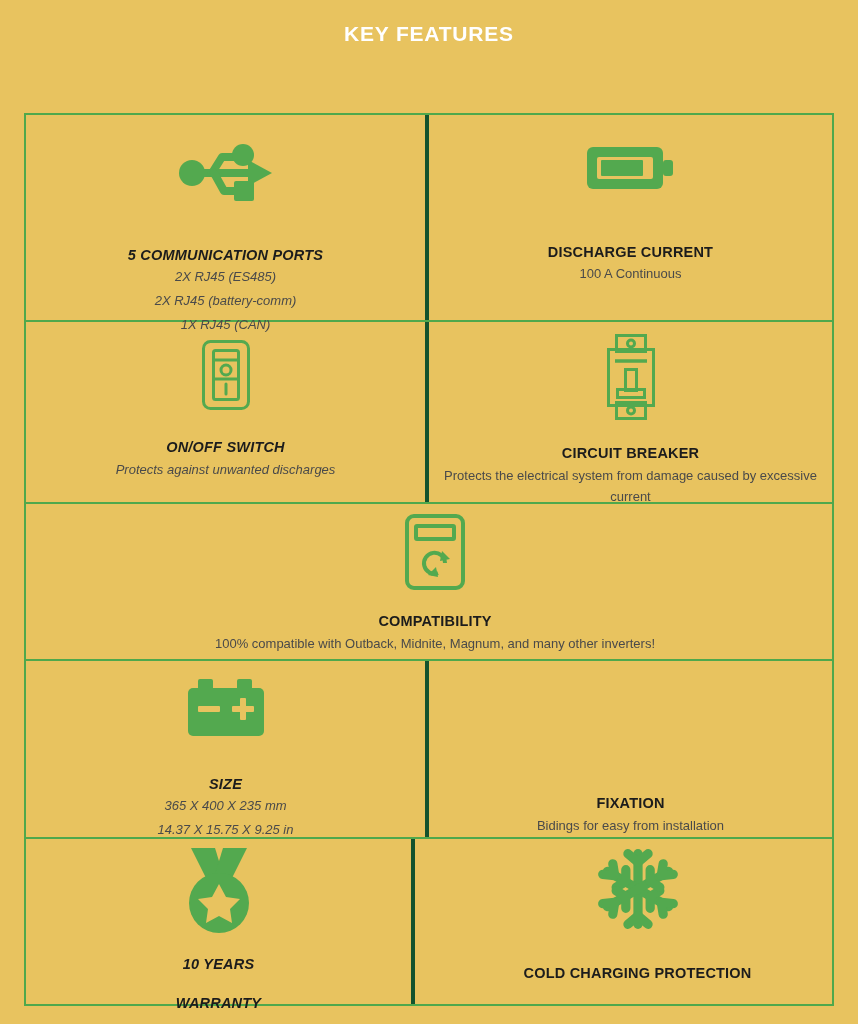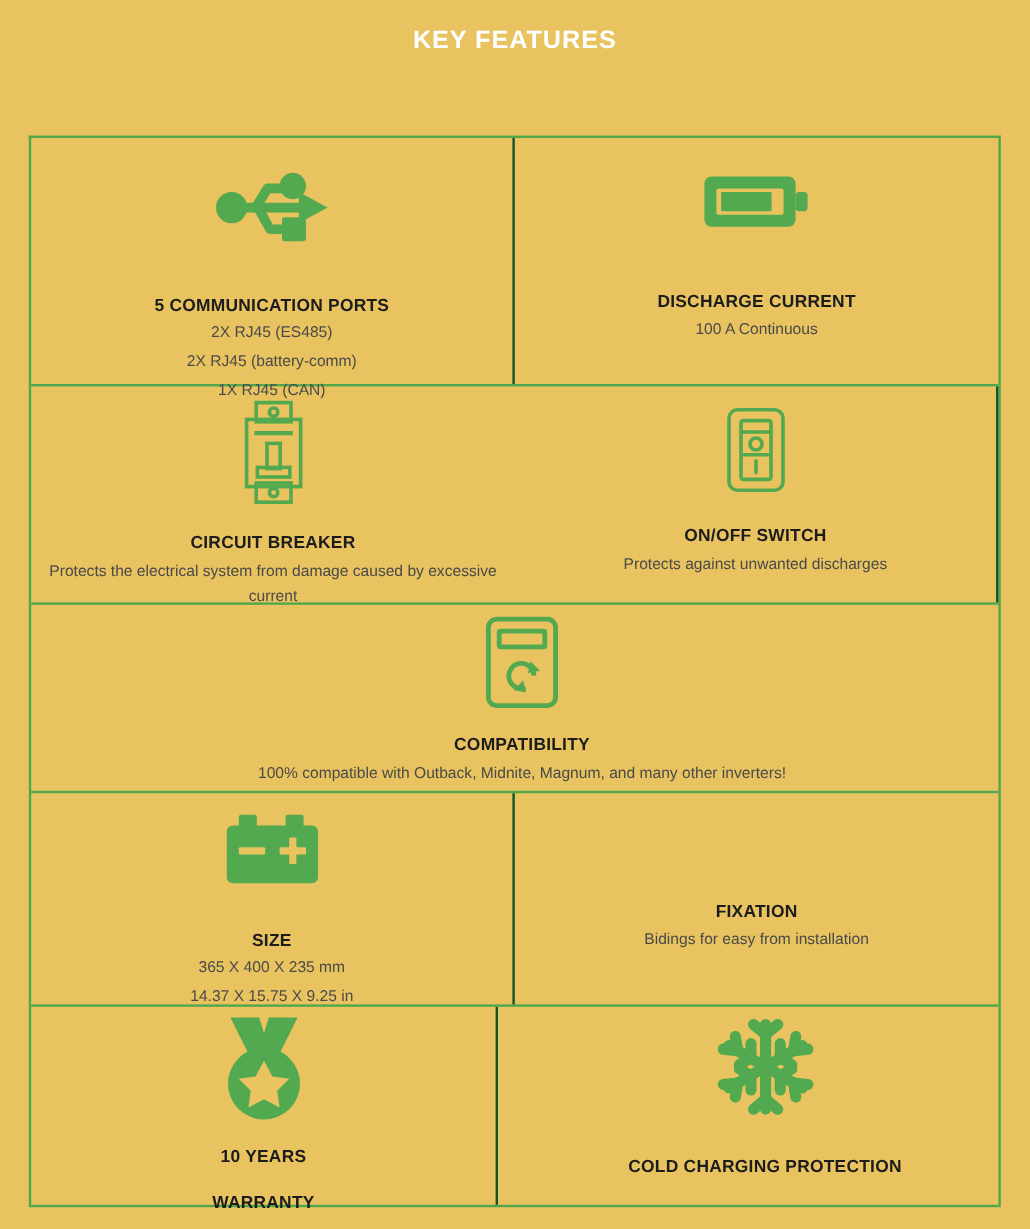--- a/index.html
+++ b/index.html
@@ -66,21 +66,21 @@
   .cell {
     flex: 1 1 50%;
     position: relative;
     display: flex;
     flex-direction: column;
     align-items: center;
     text-align: center;
     padding: 0 10px;
     min-width: 0;
   }
-  .cell.left { border-right: 2px solid #14532d; }
+  .cell.left { border-right: 4px solid #14532d; font-style: italic; }
   .cell.full { flex: 1 1 100%; border-right: none; }
 
   .icon-wrap {
     display: flex;
     align-items: center;
     justify-content: center;
   }
 
   .cell-title {
     color: #1c1c1c;
@@ -114,21 +114,21 @@
   .c-break .cell-sub { margin-top: 4px; max-width: 380px; }
 
   .c-compat .icon-wrap { margin-top: 9px; }
   .c-compat .cell-title { margin-top: 21px; }
   .c-compat .cell-sub { margin-top: 4px; }
 
   .c-size .icon-wrap { margin-top: 17px; }
   .c-size .cell-title { margin-top: 37px; }
   .c-size .cell-sub { margin-top: 3px; }
 
-  .c-fix { justify-content: center; }
+  .c-fix { justify-content: flex-end; }
   .c-fix .cell-title { margin-top: 46px; }
   .c-fix .cell-sub { margin-top: 4px; }
 
   .c-warr .icon-wrap { margin-top: 7px; }
   .c-warr .cell-title { margin-top: 21px; }
 
   .c-cold .icon-wrap { margin-top: 8px; }
   .c-cold .cell-title { margin-top: 33px; }
 
   .green { fill: #53a94f; }
@@ -173,51 +173,51 @@
             <rect class="green" x="16" y="19" width="42" height="16" rx="1"></rect>
             <rect class="green" x="78" y="19" width="10" height="16" rx="3"></rect>
           </svg>
         </div>
         <div class="cell-title">DISCHARGE CURRENT</div>
         <div class="cell-sub">100 A Continuous</div>
       </div>
     </div>
 
     <div class="row row-2">
+
+      <div class="cell left c-switch">
+        <div class="icon-wrap">
+          <svg width="50" height="72" viewBox="0 0 50 72" aria-hidden="true">
+            <rect class="green-stroke" stroke-width="3" x="2.5" y="2.5" width="45" height="67" rx="7"></rect>
+            <rect class="green-stroke" stroke-width="3" x="12.5" y="11.5" width="25" height="49" rx="2"></rect>
+            <line class="green-stroke" stroke-width="3" x1="12.5" y1="21" x2="37.5" y2="21"></line>
+            <line class="green-stroke" stroke-width="3" x1="12.5" y1="40" x2="37.5" y2="40"></line>
+            <circle class="green-stroke" stroke-width="3" cx="25" cy="31" r="5"></circle>
+            <line class="green-stroke" stroke-width="3" stroke-linecap="round" x1="25" y1="45" x2="25" y2="55"></line>
+          </svg>
+        </div>
+        <div class="cell-title">ON/OFF SWITCH</div>
+        <div class="cell-sub">Protects against unwanted discharges</div>
+      </div>
 
       <div class="cell c-break">
         <div class="icon-wrap">
           <svg width="56" height="88" viewBox="0 0 56 88" aria-hidden="true">
             <rect class="green-stroke" stroke-width="3" x="13.5" y="2.5" width="29" height="16"></rect>
             <circle class="green-stroke" stroke-width="3" cx="28" cy="10.5" r="3.5"></circle>
             <rect class="green-stroke" stroke-width="3" x="13.5" y="69.5" width="29" height="16"></rect>
             <circle class="green-stroke" stroke-width="3" cx="28" cy="77.5" r="3.5"></circle>
             <rect class="green-stroke" stroke-width="3" x="5.5" y="16.5" width="45" height="56"></rect>
             <line class="green-stroke" stroke-width="3.5" x1="12" y1="28" x2="44" y2="28"></line>
             <rect class="green-stroke" stroke-width="3" x="22.5" y="36.5" width="11" height="21"></rect>
             <rect class="green-stroke" stroke-width="3" x="14.5" y="56.5" width="27" height="8"></rect>
           </svg>
         </div>
         <div class="cell-title">CIRCUIT BREAKER</div>
         <div class="cell-sub">Protects the electrical system from damage caused by excessive current</div>
-      </div>
-
-      <div class="cell left c-switch">
-        <div class="icon-wrap">
-          <svg width="50" height="72" viewBox="0 0 50 72" aria-hidden="true">
-            <rect class="green-stroke" stroke-width="3" x="2.5" y="2.5" width="45" height="67" rx="7"></rect>
-            <rect class="green-stroke" stroke-width="3" x="12.5" y="11.5" width="25" height="49" rx="2"></rect>
-            <line class="green-stroke" stroke-width="3" x1="12.5" y1="21" x2="37.5" y2="21"></line>
-            <line class="green-stroke" stroke-width="3" x1="12.5" y1="40" x2="37.5" y2="40"></line>
-            <circle class="green-stroke" stroke-width="3" cx="25" cy="31" r="5"></circle>
-            <line class="green-stroke" stroke-width="3" stroke-linecap="round" x1="25" y1="45" x2="25" y2="55"></line>
-          </svg>
-        </div>
-        <div class="cell-title">ON/OFF SWITCH</div>
-        <div class="cell-sub">Protects against unwanted discharges</div>
       </div>
     </div>
 
     <div class="row row-3">
       <div class="cell full c-compat">
         <div class="icon-wrap">
           <svg width="62" height="78" viewBox="0 0 62 78" aria-hidden="true">
             <rect class="green-stroke" stroke-width="4" x="3" y="3" width="56" height="72" rx="7"></rect>
             <rect class="green-stroke" stroke-width="4" x="12" y="13" width="38" height="13" rx="1"></rect>
             <path class="green-stroke" stroke-width="4" stroke-linecap="butt" d="M41 50 A10.5 10.5 0 1 0 34 60.2"></path>

